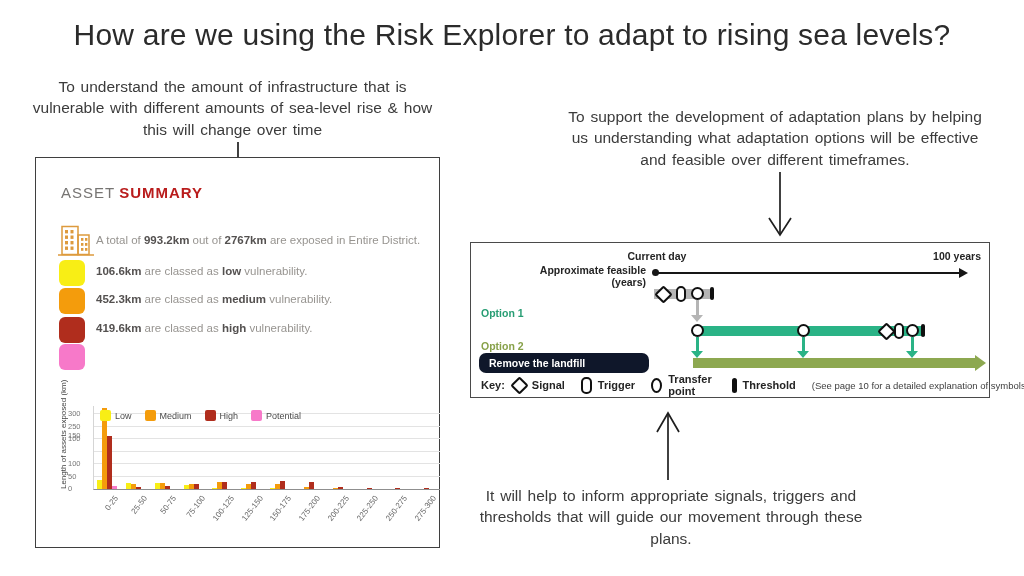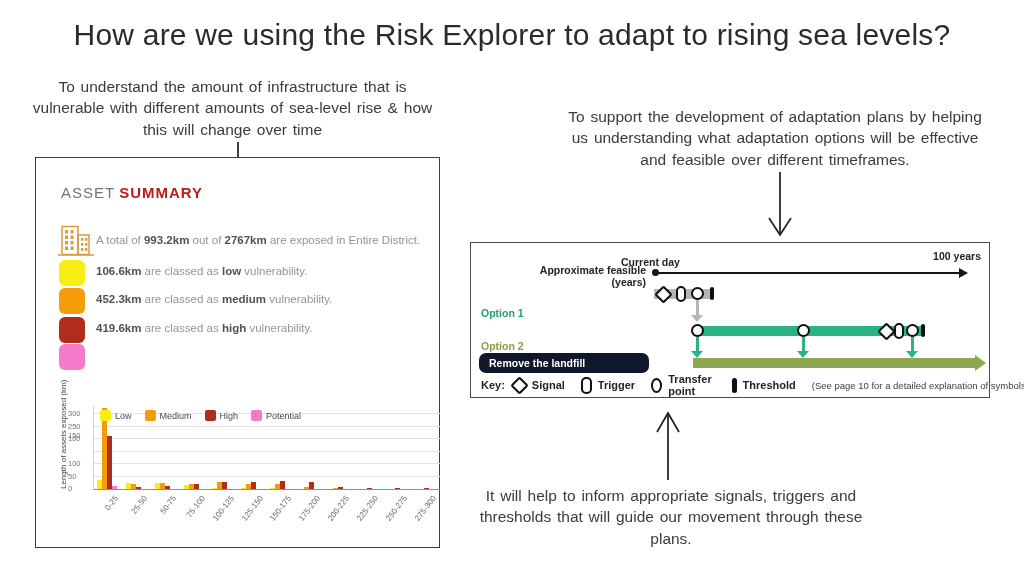--- a/index.html
+++ b/index.html
@@ -36,21 +36,21 @@
   .legend-item{display:flex;gap:4px;align-items:center;font-size:9px;color:#4a4a4a;}
   .legend-swatch{width:11px;height:11px;border-radius:2px;display:inline-block;}
   .ylab{position:absolute;left:-34px;top:0;height:100%;writing-mode:vertical-rl;
         transform:rotate(180deg);font-size:8px;color:#444;text-align:center;white-space:nowrap;}
 
   
   .panel-right{position:absolute;left:470px;top:242px;width:520px;height:156px;
                border:1.5px solid #4a4a4a;background:#fff;box-sizing:border-box;}
   .tl-axis-label{position:absolute;left:35px;top:21px;width:140px;text-align:right;
                  font-size:10.5px;font-weight:700;color:#242424;}
-  .tl-current{position:absolute;left:150px;top:13px;width:72px;
+  .tl-current{position:absolute;left:150px;top:7px;width:72px;text-align:center;
               font-size:10.5px;font-weight:700;color:#242424;}
   .tl-100{position:absolute;right:8px;top:7px;font-size:10.5px;font-weight:700;color:#242424;}
   .axis-line{position:absolute;left:184px;top:29px;width:306px;height:2px;background:#161616;}
   .axis-dot{position:absolute;left:181px;top:26px;width:7px;height:7px;border-radius:50%;background:#161616;}
   .axis-head{position:absolute;left:488px;top:25px;width:0;height:0;
              border-left:9px solid #161616;border-top:5px solid transparent;border-bottom:5px solid transparent;}
   .tl-bar{position:absolute;left:8px;width:170px;height:20px;border-radius:7px;
           font-size:10.5px;font-weight:700;line-height:20px;padding-left:10px;box-sizing:border-box;
           white-space:nowrap;color:#fff;}
   .tl-bar.graybar{color:#e4e4e4;}

